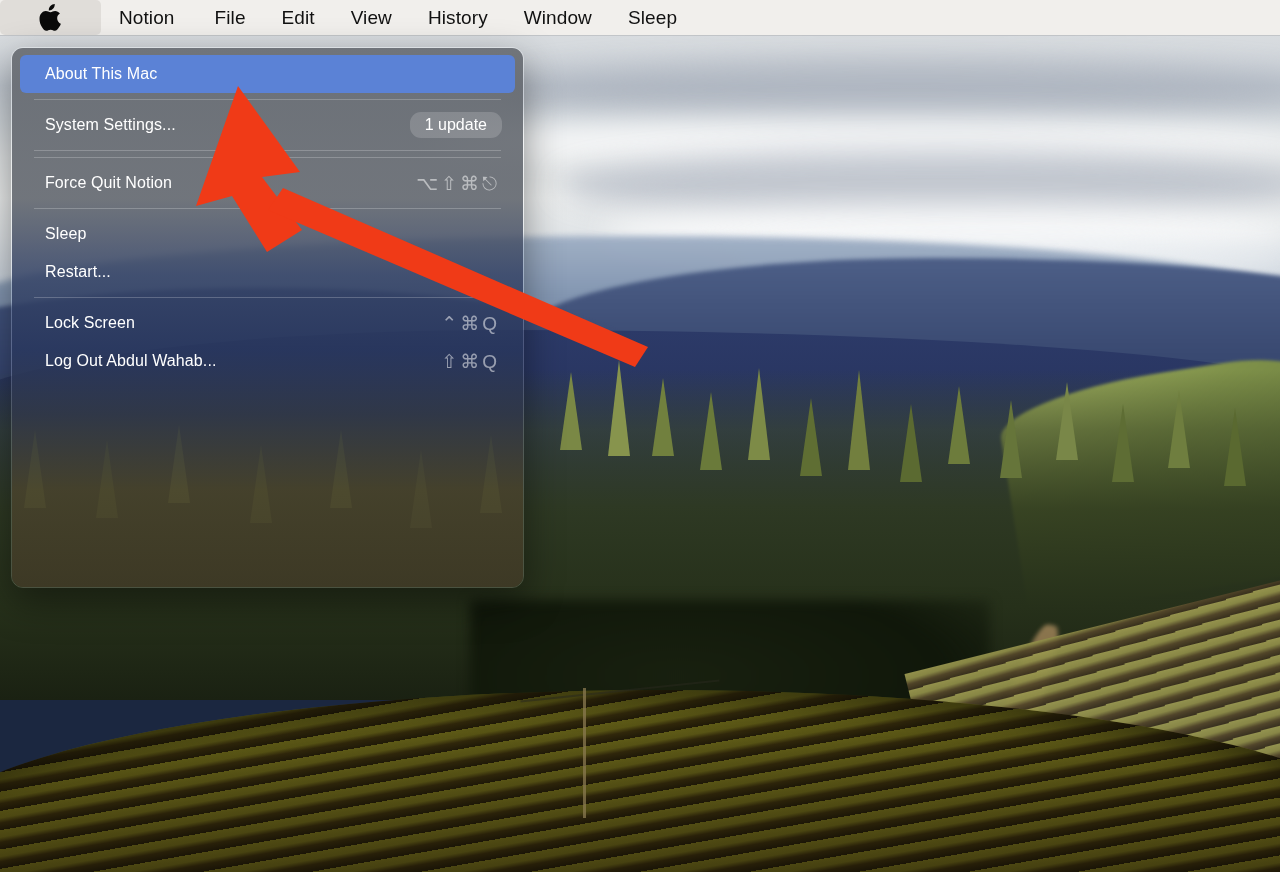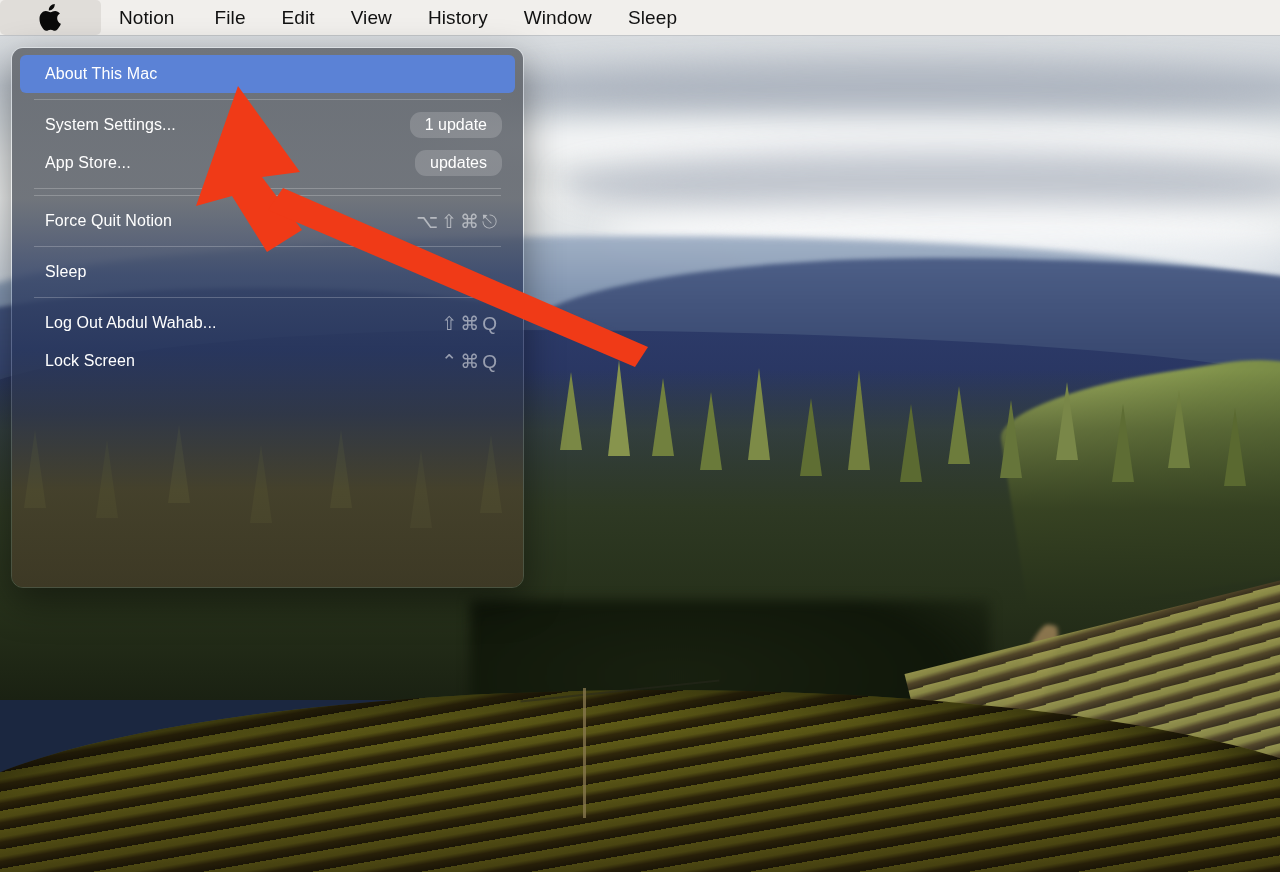--- a/index.html
+++ b/index.html
@@ -362,50 +362,49 @@
         <span class="menu-label">About This Mac</span>
       </div>
 
       <div class="menu-sep"></div>
 
       <div class="menu-row">
         <span class="menu-label">System Settings...</span>
         <span class="badge">1 update</span>
       </div>
 
-      <div class="menu-row">
-        <span class="menu-label">App Store...</span>
-        <span class="badge">updates</span>
-      </div>
 
       <div class="menu-sep"></div>
 
 
       <div class="menu-sep"></div>
 
       <div class="menu-row">
         <span class="menu-label">Force Quit Notion</span>
         <span class="menu-shortcut">⌥⇧⌘⎋</span>
       </div>
 
       <div class="menu-sep"></div>
 
       <div class="menu-row">
         <span class="menu-label">Sleep</span>
       </div>
+      <div class="menu-row">
+        <span class="menu-label">Restart...</span>
+      </div>
 
       <div class="menu-sep"></div>
 
+      <div class="menu-row">
+        <span class="menu-label">Lock Screen</span>
+        <span class="menu-shortcut">⌃⌘Q</span>
+      </div>
       <div class="menu-row">
         <span class="menu-label">Log Out Abdul Wahab...</span>
         <span class="menu-shortcut">⇧⌘Q</span>
-      </div>
-      <div class="menu-row">
-        <span class="menu-label">Lock Screen</span>
-        <span class="menu-shortcut">⌃⌘Q</span>
       </div>
 
     </div>
   </div>
 
   <div class="arrow-layer">
     <svg width="1280" height="872" viewBox="0 0 1280 872">
       <g fill="#f03a17">
         <polygon points="238,86 300,172 262,177 302,230 267,252 232,196 196,206"></polygon>
         <polygon points="283,188 648,347 635,367 268,210"></polygon>

